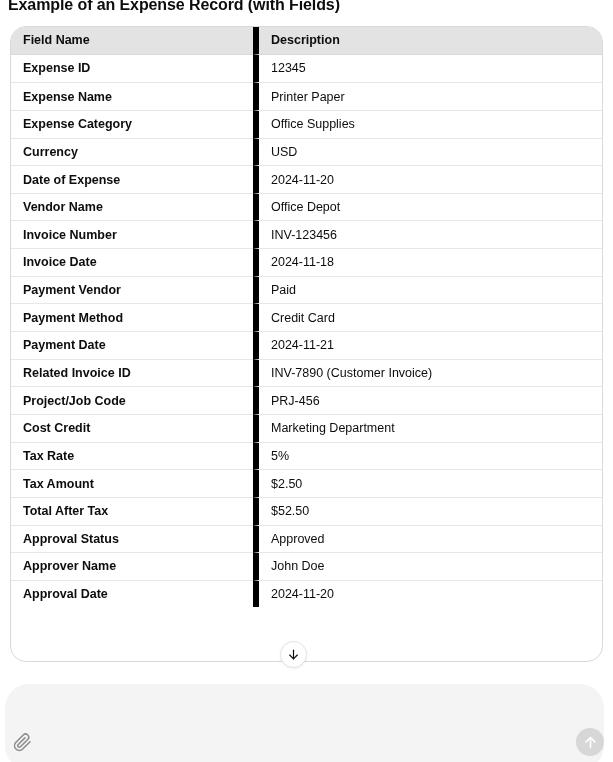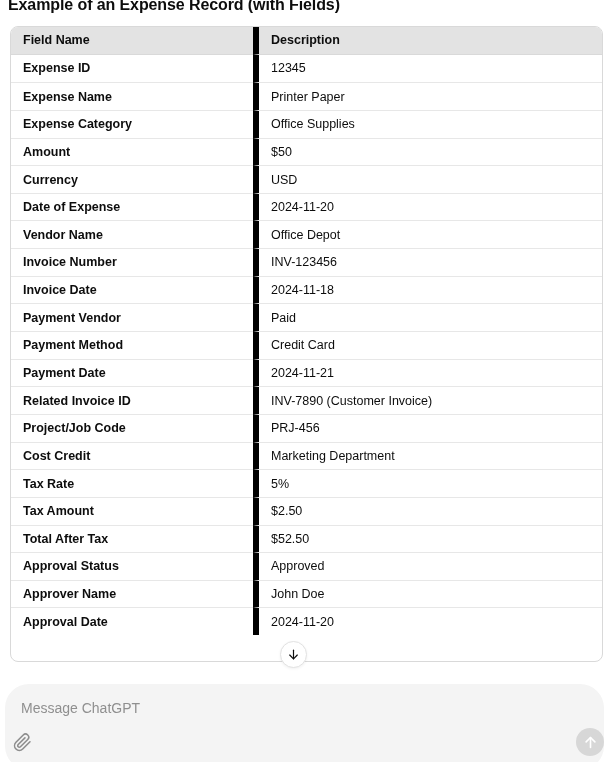--- a/index.html
+++ b/index.html
@@ -22,21 +22,21 @@
     color:#0d0d0d;
     white-space:nowrap;
   }
 
   .table-wrap {
     position:absolute;
     left:10px; top:26px;
     width:593px; height:636px;
     box-sizing:border-box;
     border:1px solid #d9d9d9;
-    border-radius:8px;
+    border-radius:16px;
     overflow:hidden;
     background:#ffffff;
   }
   table {
     width:100%;
     border-collapse:separate;
     border-spacing:0;
     table-layout:fixed;
     font-size:12.5px;
   }
@@ -141,24 +141,20 @@
   <tr>
     <td>Expense Name</td>
     <td>Printer Paper</td>
   </tr>
 
   <tr>
     <td>Expense Category</td>
     <td>Office Supplies</td>
   </tr>
 
-  <tr>
-    <td>Amount</td>
-    <td>$50</td>
-  </tr>
 
   <tr>
     <td>Currency</td>
     <td>USD</td>
   </tr>
 
   <tr>
     <td>Date of Expense</td>
     <td>2024-11-20</td>
   </tr>
@@ -245,21 +241,20 @@
 <button class="scroll-btn">
   <span style="display:flex">
     <svg viewBox="0 0 24 24" fill="none" stroke="#0d0d0d" stroke-width="2.2" stroke-linecap="round" stroke-linejoin="round">
       <path d="M12 4v16"></path>
         <path d="M5 13l7 7 7-7"></path>
     </svg>
   </span>
 </button>
 
 <div class="composer">
-  <textarea placeholder="Message ChatGPT" style=""></textarea>
 
   <button class="attach-btn">
     <span style="display:flex">
       <svg viewBox="0 0 24 24" fill="none" stroke="#8e8e8e" stroke-width="2" stroke-linecap="round" stroke-linejoin="round">
         <path d="M21.44 11.05l-9.19 9.19a6 6 0 0 1-8.49-8.49l9.19-9.19a4 4 0 0 1 5.66 5.66l-9.2 9.19a2 2 0 0 1-2.83-2.83l8.49-8.48"></path>
       </svg>
     </span>
   </button>
 
   <button class="send-btn">

